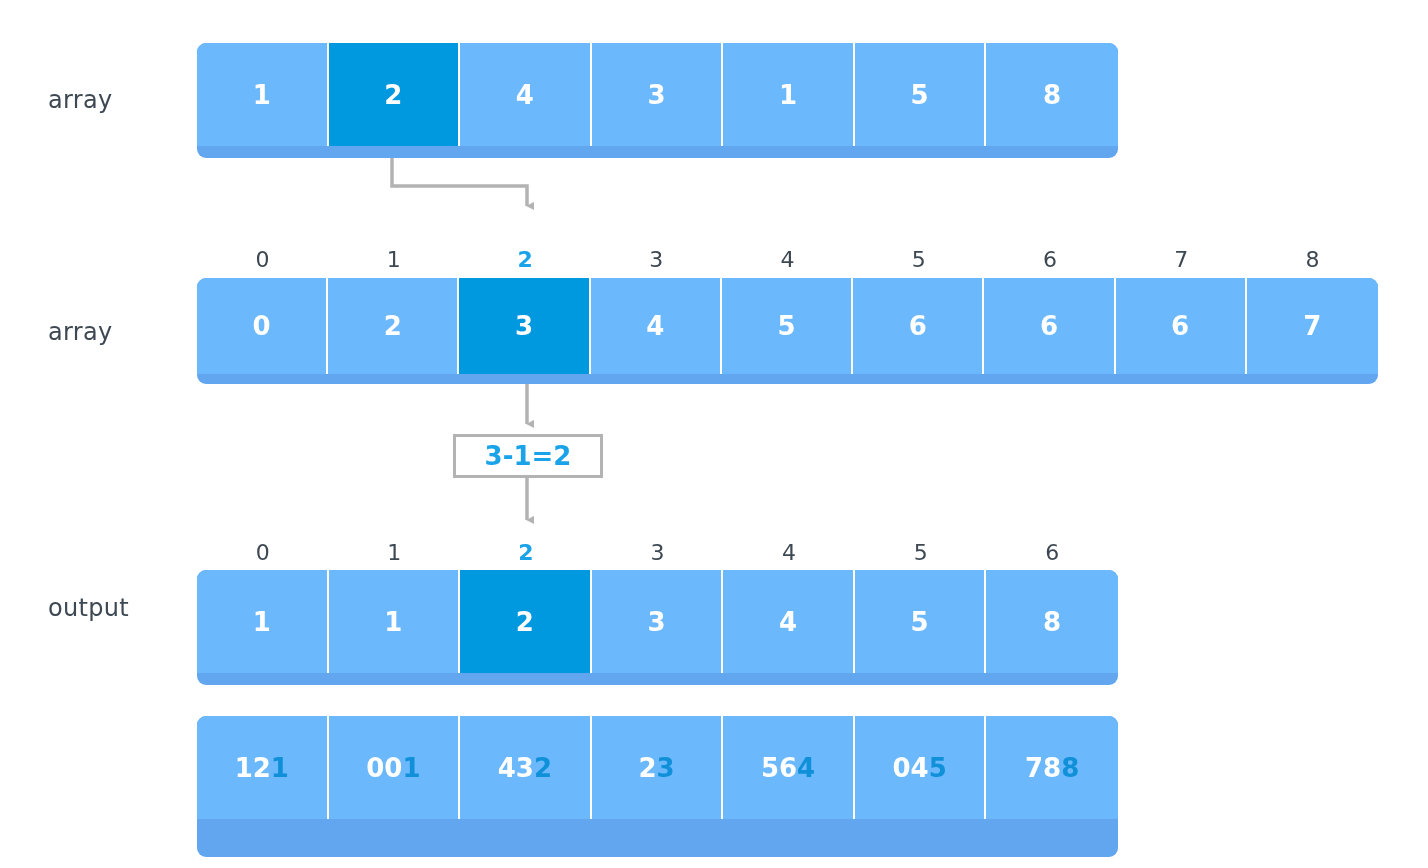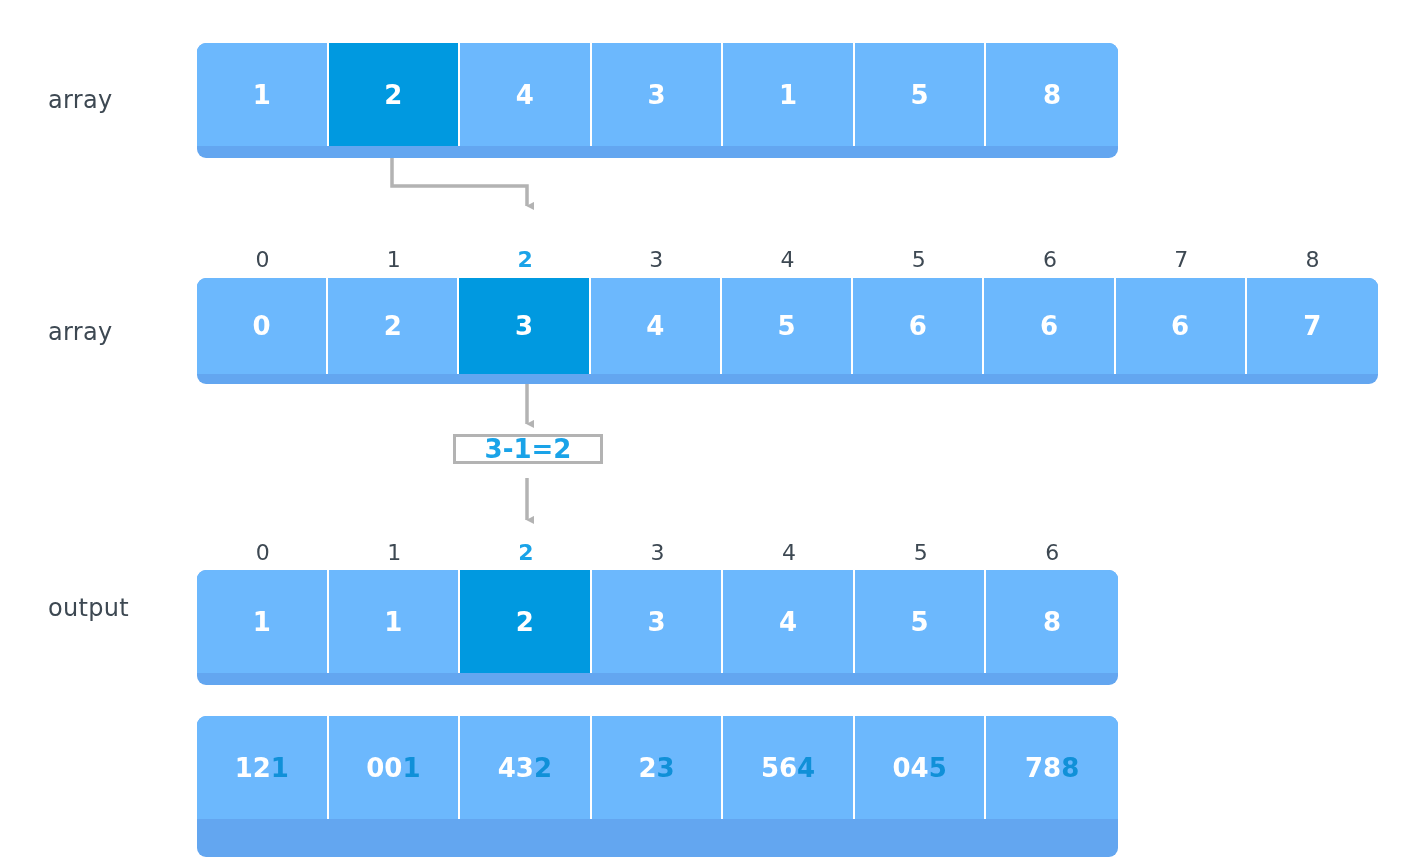--- a/index.html
+++ b/index.html
@@ -175,21 +175,21 @@
         </div>
         <div class="cell" style="width: 11.1111%;">
           <span>6</span>
         </div>
         <div class="cell" style="width: 11.1111%;">
           <span>7</span>
         </div>
       </div>
     </div>
 
-  <div class="calc-box" style="left:453px; top:434px; width:150px; height:30px;">3-1=2</div>
+  <div class="calc-box" style="left:453px; top:434px; width:150px; height:44px;">3-1=2</div>
 
   <div class="idx-row" id="idx-output" style="left:197px; top:540px; width:921px; height:30px;">
       <div class="idx" style="left: 7.14286%;">0</div>
       <div class="idx" style="left: 21.4286%;">1</div>
       <div class="idx active" style="left: 35.7143%;">2</div>
       <div class="idx" style="left: 50%;">3</div>
       <div class="idx" style="left: 64.2857%;">4</div>
       <div class="idx" style="left: 78.5714%;">5</div>
       <div class="idx" style="left: 92.8571%;">6</div>
     </div>

